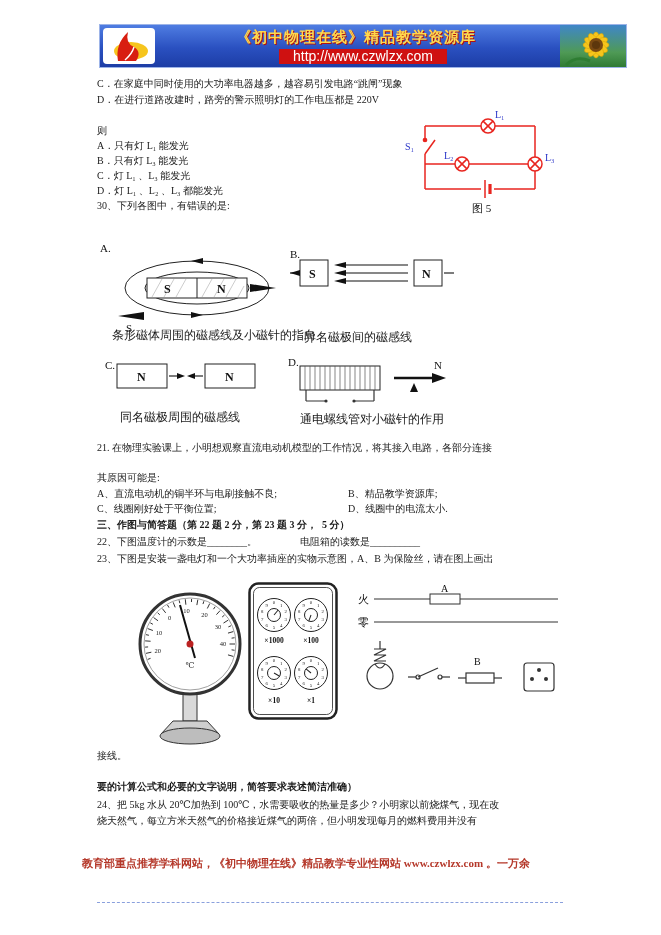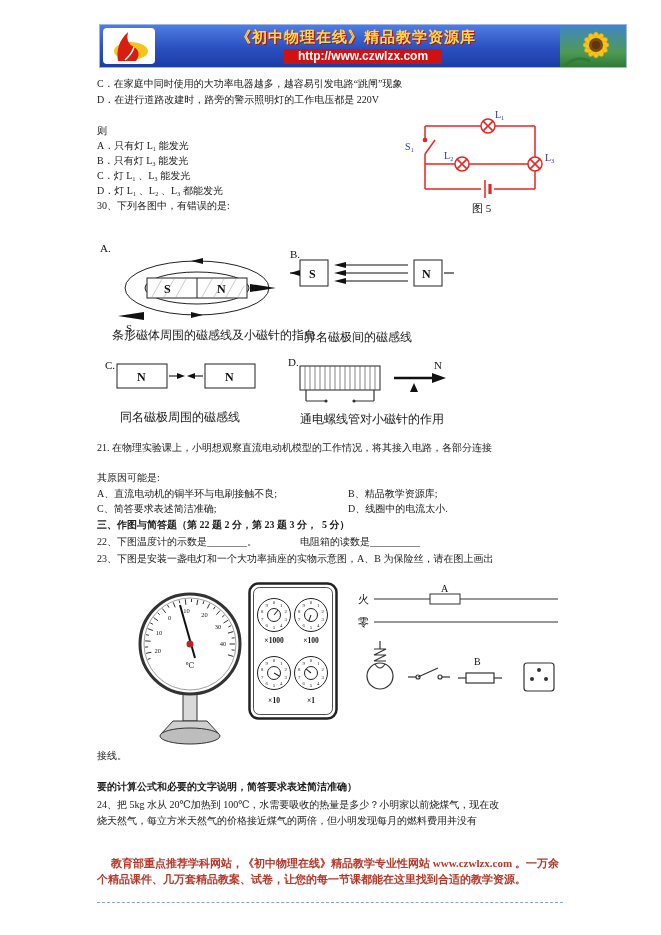--- a/index.html
+++ b/index.html
@@ -29,22 +29,22 @@
   
   .banner { position:absolute; left:99px; top:24px; width:528px; height:44px;
             background:linear-gradient(180deg,#4f7de2 0%,#2a50c0 55%,#1d3da5 100%);
             border:1px solid #9db4e8; }
   .logo { position:absolute; left:3px; top:3px; width:52px; height:36px; background:#fff; border-radius:4px; }
   .banner-title { position:absolute; left:58px; right:72px; top:3px; text-align:center;
                   font-size:15px; font-weight:bold; color:#ffd84d; letter-spacing:1px;
                   text-shadow:1px 1px 0 #b01010;
                   font-family:"Liberation Sans","DejaVu Sans",sans-serif; white-space:pre; }
   .banner-url { position:absolute; left:50%; transform:translateX(-50%); top:24px;
-                background:#cf1111; color:#fff; font-size:12px; line-height:15px; padding:0 14px;
-                font-family:"Liberation Sans","DejaVu Sans",sans-serif; white-space:pre;font-weight:bold; }
+                background:#cf1111; color:#fff; font-size:14px; line-height:15px; padding:0 14px;
+                font-family:"Liberation Sans","DejaVu Sans",sans-serif; white-space:pre; }
   .sunflower-box { position:absolute; right:0; top:0; width:66px; height:42px;
                    background:linear-gradient(180deg,#3f86c9 0%,#4f9a56 65%,#2f7a33 100%); }
   .dashline { position:absolute; left:97px; top:902px; width:466px; border-top:1px dashed #8aa0dd; }
 </style>
 </head>
 <body>
 
 <div class="page">
 
   <div class="banner">
@@ -182,21 +182,21 @@
     <polygon points="146,19 160,24 146,29" fill="#111"></polygon>
     <polygon points="124,38 132,38 128,29" fill="#111"></polygon>
     <text x="148" y="15" class="dlabel">N</text>
   </svg>
   <div class="cap" style="left:300px;top:411px">通电螺线管对小磁针的作用</div>
 
   <div class="t" style="left:97px;top:440px">21. 在物理实验课上，小明想观察直流电动机模型的工作情况，将其接入电路，各部分连接</div>
   <div class="t" style="left:97px;top:470px">其原因可能是:</div>
   <div class="t" style="left:97px;top:486px">A、直流电动机的铜半环与电刷接触不良;</div>
   <div class="t" style="left:348px;top:486px">B、精品教学资源库;</div>
-  <div class="t" style="left:97px;top:501px">C、简答要求表述简洁准确;</div>
+  <div class="t" style="left:97px;top:501px">C、线圈刚好处于平衡位置;</div>
   <div class="t" style="left:348px;top:501px">D、线圈中的电流太小.</div>
   <div class="t bold" style="left:97px;top:517px">三、作图与简答题（第 22 题 2 分，第 23 题 3 分，  5 分）</div>
   <div class="t" style="left:97px;top:534px">22、下图温度计的示数是________。</div>
   <div class="t" style="left:300px;top:534px">电阻箱的读数是__________</div>
   <div class="t" style="left:97px;top:551px">23、下图是安装一盏电灯和一个大功率插座的实物示意图，A、B 为保险丝，请在图上画出</div>
 
   <svg class="fig" style="left:133px;top:576px" width="115" height="172" viewBox="0 0 115 172">
     <rect x="50" y="117" width="14" height="28" fill="#d9d9d9" stroke="#333"></rect>
     <path d="M40,145 H74 L86,158 H28 Z" fill="#cfcfcf" stroke="#333"></path>
     <ellipse cx="57" cy="160" rx="30" ry="8" fill="#bdbdbd" stroke="#333"></ellipse>
@@ -345,17 +345,16 @@
       <circle cx="194" cy="94" r="2" fill="#333"></circle>
       <circle cx="187" cy="85" r="2" fill="#333"></circle>
     </g>
   </svg>
 
   <div class="t" style="left:97px;top:748px">接线。</div>
   <div class="t bold" style="left:97px;top:779px">要的计算公式和必要的文字说明，简答要求表述简洁准确）</div>
   <div class="t" style="left:97px;top:797px">24、把 5kg 水从 20℃加热到 100℃，水需要吸收的热量是多少？小明家以前烧煤气，现在改</div>
   <div class="t" style="left:97px;top:813px">烧天然气，每立方米天然气的价格接近煤气的两倍，但小明发现每月的燃料费用并没有</div>
 
-  <div class="footer-t" style="left:111px;top:856px">教育部重点推荐学科网站，《初中物理在线》精品教学专业性网站 www.czwlzx.com 。一万余</div>
-  <div class="footer-t" style="left:97px;top:872px">个精品课件、几万套精品教案、试卷，让您的每一节课都能在这里找到合适的教学资源。</div>
+  <div class="footer-t" style="left:82px;top:856px">教育部重点推荐学科网站，《初中物理在线》精品教学专业性网站 www.czwlzx.com 。一万余</div>
   <div class="dashline"></div>
 
 </div>
 
 </body></html>

